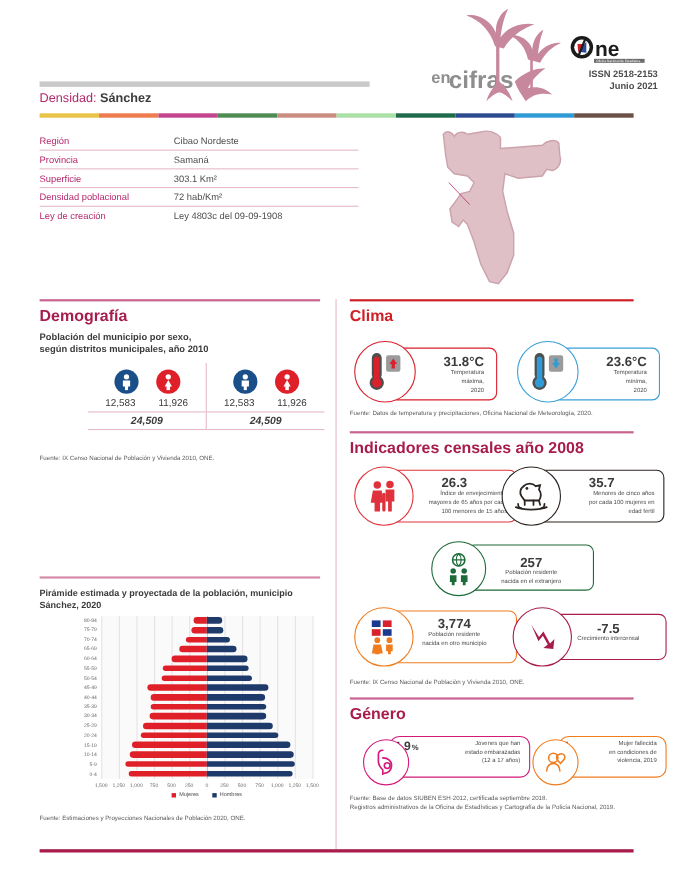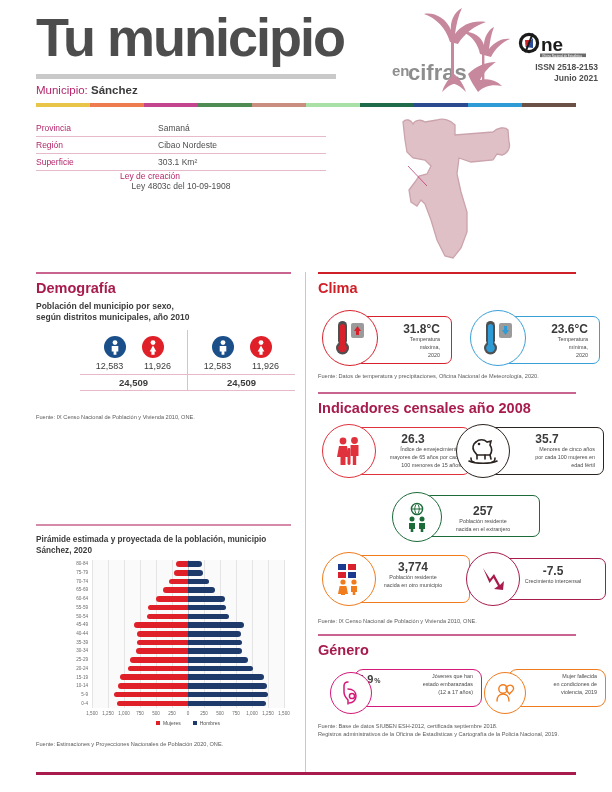--- a/index.html
+++ b/index.html
@@ -36,21 +36,21 @@
   .one-logo{position:absolute;left:518px;top:32px;width:80px;height:26px;}
   .issn{position:absolute;left:470px;top:62px;width:128px;text-align:right;
         font-size:8.5px;color:#4d4d4d;line-height:1.35;font-weight:bold;}
 
   .colorbar{position:absolute;left:36px;top:103px;width:540px;height:4px;display:flex;}
   .colorbar span{flex:1;height:4px;}
 
   
   .info-table{position:absolute;left:36px;top:120px;width:290px;}
   .info-row{display:flex;border-bottom:1px solid #e6b9cb;height:16px;align-items:center;}
-  .info-row:last-child{border-bottom:none;flex-direction:column;}
+  .info-row:last-child{border-bottom:none;}
   .info-k{width:122px;font-size:8.5px;color:#b3276b;}
   .info-v{font-size:8.5px;color:#4d4d4d;}
 
   
   .mapwrap{position:absolute;left:375px;top:108px;width:190px;height:155px;}
 
   
   .vdiv{position:absolute;left:305px;top:272px;width:1px;height:500px;background:#e6b9cb;}
 
   
@@ -68,21 +68,21 @@
   .demo-head div{flex:1;text-align:center;font-size:9px;color:#3b3b3b;padding-bottom:3px;}
   .demo-head div:first-child{border-right:1px solid #e6b9cb;}
   .demo-icons{display:flex;justify-content:center;gap:16px;padding-top:6px;}
   .picto{width:22px;height:22px;border-radius:50%;position:relative;}
   .picto.m{background:#1b4f8a;}
   .picto.f{background:#e02029;}
   .picto .body{position:absolute;left:50%;top:4px;transform:translateX(-50%);}
   .demo-nums{display:flex;justify-content:center;gap:10px;margin-top:3px;}
   .demo-nums span{width:38px;text-align:center;font-size:9px;color:#3b3b3b;}
   .demo-total{text-align:center;font-size:9.5px;font-weight:bold;color:#3b3b3b;
-    border-top:1px solid #e6b9cb;margin-top:3px;padding-top:2px;padding-bottom:2px;}
+    border-top:1px solid #e6b9cb;margin-top:3px;padding-top:2px;padding-bottom:2px;font-style:italic;}
   .demo-bot{border-bottom:1px solid #e6b9cb;display:flex;}
   .demo-bot>div{flex:1;}
   .demo-bot>div:first-child{border-right:1px solid #e6b9cb;}
 
   
   .pyr{position:absolute;left:50px;top:560px;width:250px;height:165px;}
   .pyr-plot{position:absolute;left:42px;top:0;width:192px;height:148px;background:#fafafa;}
   .pyr-grid{position:absolute;top:0;width:1px;height:148px;background:#e4e4e4;}
   .pyr-rows{position:absolute;left:0;top:0;width:192px;height:148px;}
   .pyr-row{position:relative;height:8.23px;}
@@ -103,26 +103,25 @@
   .cval{font-size:12px;font-weight:bold;color:#3b3b3b;text-align:center;}
   .clbl{font-size:5.4px;color:#4b4b4b;text-align:center;line-height:1.45;}
   .ctxt{position:absolute;}
 </style>
 </head>
 <body>
 
 <div class="page">
 
   <div class="header">
-    <div class="hdr-title">Tu municipio</div>
     <div class="hdr-rule"></div>
     <div class="hdr-en">en</div>
     <div class="hdr-cifras">cifras</div>
     <div class="hdr-muni">
-      <span>Municipio:</span>
+      <span>Densidad:</span>
       <b>Sánchez</b>
     </div>
 
     <svg class="palms" viewBox="0 0 90 88">
       <g fill="#c7879c">
         <path d="M30 34 C26 20 16 10 4 6 C14 4 26 10 31 22 C30 14 34 4 42 0 C38 8 36 18 35 26
                  C42 16 54 12 66 14 C54 18 44 26 38 36 Z"></path>
         <path d="M60 46 C58 36 52 28 43 24 C52 23 61 28 64 37 C64 30 68 22 74 19
                  C71 26 70 34 69 41 C75 33 84 30 90 31 C82 34 75 41 71 49 Z"></path>
         <rect x="31" y="33" width="3" height="38" rx="1.5"></rect>
@@ -158,34 +157,38 @@
       <span style="background: rgb(201, 142, 127);"></span>
       <span style="background: rgb(169, 224, 166);"></span>
       <span style="background: rgb(31, 107, 74);"></span>
       <span style="background: rgb(44, 75, 143);"></span>
       <span style="background: rgb(47, 155, 214);"></span>
       <span style="background: rgb(107, 80, 70);"></span>
     </div>
 
   <div class="info-table" id="infotbl">
       <div class="info-row">
+        <div class="info-k">Región</div>
+        <div class="info-v">Cibao Nordeste</div>
+      </div>
+      <div class="info-row">
         <div class="info-k">Provincia</div>
         <div class="info-v">Samaná</div>
-      </div>
-      <div class="info-row">
-        <div class="info-k">Región</div>
-        <div class="info-v">Cibao Nordeste</div>
       </div>
       <div class="info-row">
         <div class="info-k">Superficie</div>
         <div class="info-v">303.1 Km²</div>
       </div>
       <div class="info-row">
+        <div class="info-k">Densidad poblacional</div>
+        <div class="info-v">72 hab/Km²</div>
+      </div>
+      <div class="info-row">
         <div class="info-k">Ley de creación</div>
-        <div class="info-v">Ley 4803c del 10-09-1908</div>
+        <div class="info-v">Ley 4803c del 09-09-1908</div>
       </div>
     </div>
 
   <div class="mapwrap">
     <svg viewBox="0 0 190 155" width="190" height="155">
       <path d="M28 14 C31 10 36 12 38 16 C40 12 46 11 50 14 L62 12 C68 10 76 12 80 17
                L80 27 L118 24 C122 20 130 18 133 22 L134 34 C136 40 132 46 127 47
                L122 46 L118 52 L96 54 L84 50 L82 66 L86 84 L92 104 L92 124 L86 140
                L78 150 L70 148 L62 132 L56 112 L50 96 L46 92 L42 98 L36 94 L34 82
                L40 74 L44 68 L52 66 L56 58 L50 52 L38 50 L32 44 L30 32 Z" fill="#dfc0c6" stroke="#cba3ac" stroke-width="1.3"></path>

